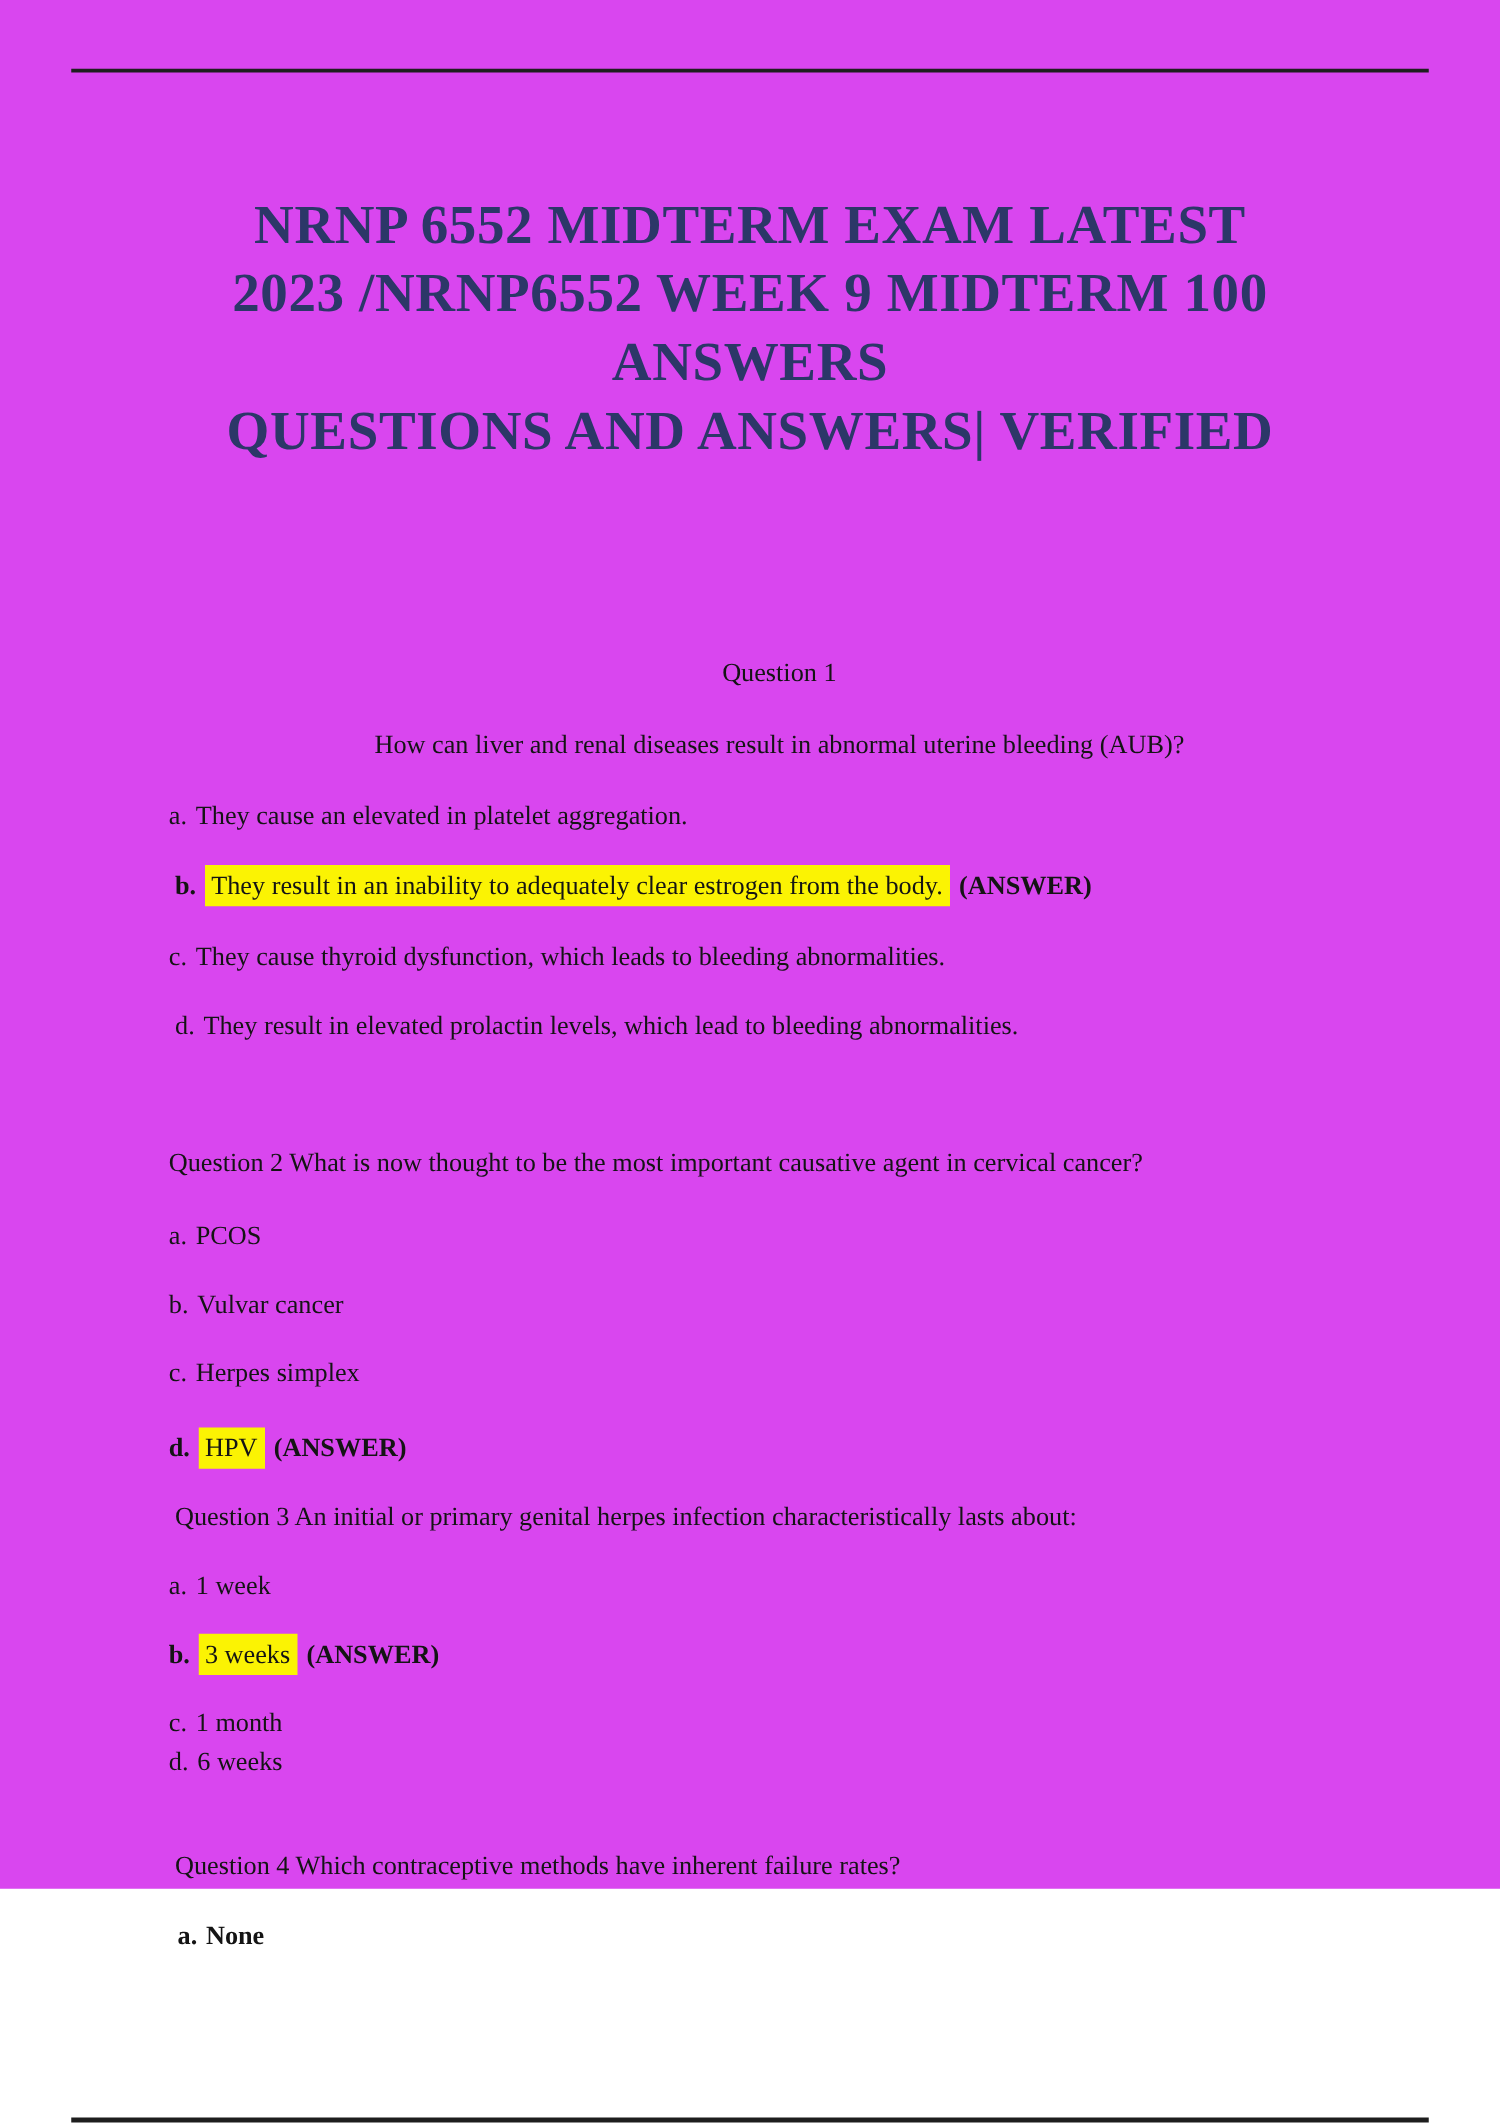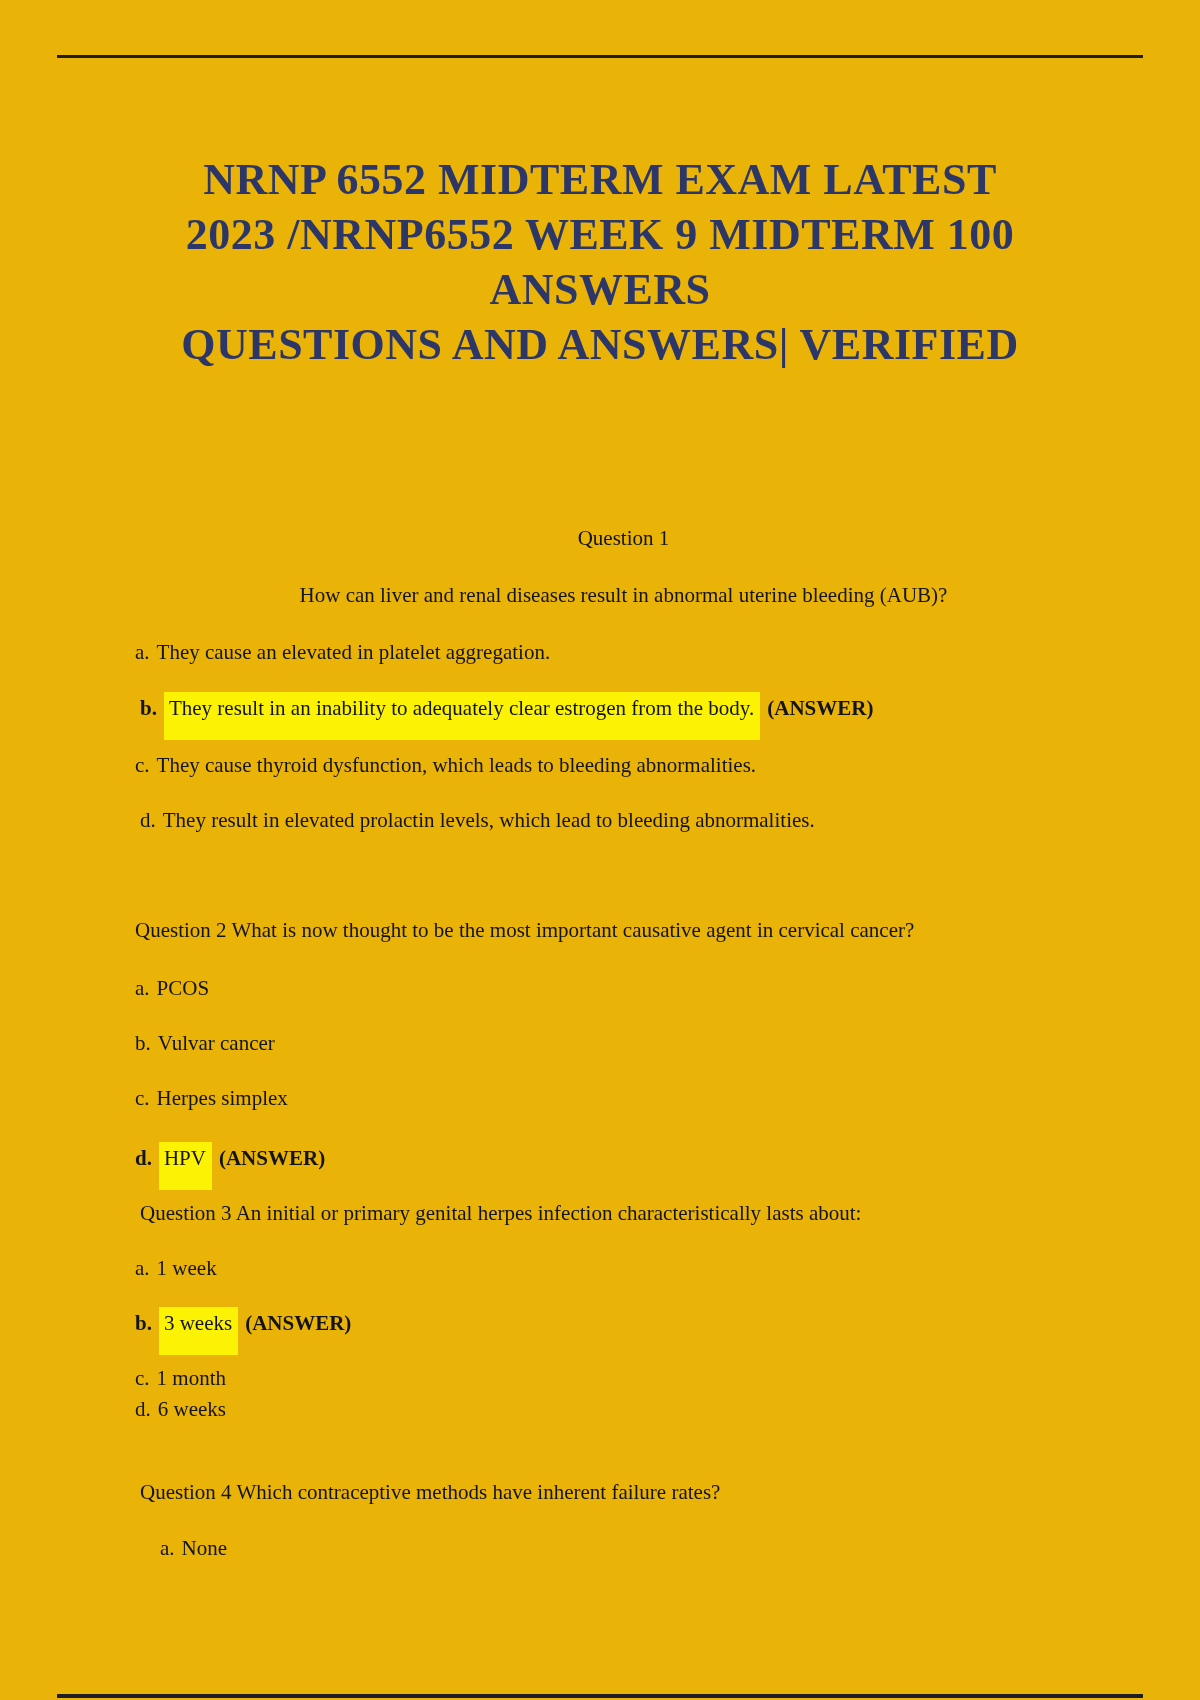--- a/index.html
+++ b/index.html
@@ -4,45 +4,45 @@
 <style>
   html,body{margin:0;padding:0;}
   body{
     width:1200px;height:1700px;
     background:#ffffff;
     font-family:"Liberation Serif", serif;
     color:var(--text_black,#141414);
     position:relative;
     overflow:hidden;
   }
-  .page{position:absolute;inset:0;width:1200px;height:1700px;background:#eab308;}
+  .page{position:absolute;inset:0;width:1200px;height:1511px;background:#d946ef;}
   .rule{position:absolute;left:57px;width:1086px;background:var(--rule_dark,#1e1e1e);}
   .rule.top{top:55px;height:3px;}
   .rule.bottom{top:1694px;height:4px;}
   .doc-title{
     position:absolute;top:152px;left:0;right:0;
     text-align:center;
     font-weight:bold;
     font-size:44px;line-height:55px;
     color:var(--title_navy,#2c3768);
     letter-spacing:0.5px;
   }
   .line{
     position:absolute;left:135px;right:60px;
     font-size:21px;line-height:30px;
     white-space:nowrap;
   }
   .center{left:0;right:0;text-align:center;white-space:normal;padding-left:47px;}
   .indent1{left:140px;}
-  .indent2{left:160px;}
+  .indent2{left:142px;font-weight:bold;}
   .letter{margin-right:7px;}
   .bold{font-weight:bold;}
   .hl{
     background:var(--highlight_yellow,#fbf303);
-    padding:4px 6px 20px 5px;
+    padding:4px 6px 5px 5px;
   }
   .tag{margin-left:7px;font-weight:bold;}
 </style>
 </head>
 <body>
 
 <div class="page">
 
   <div class="rule top"></div>
 

